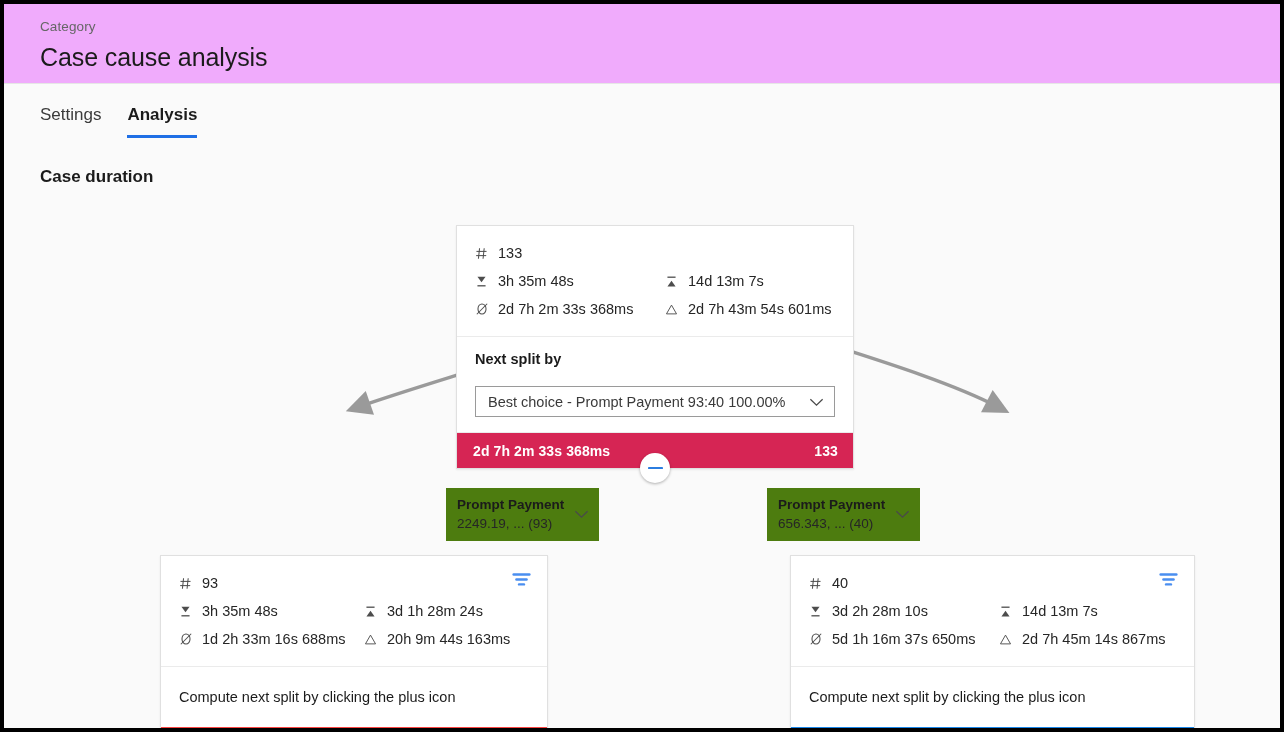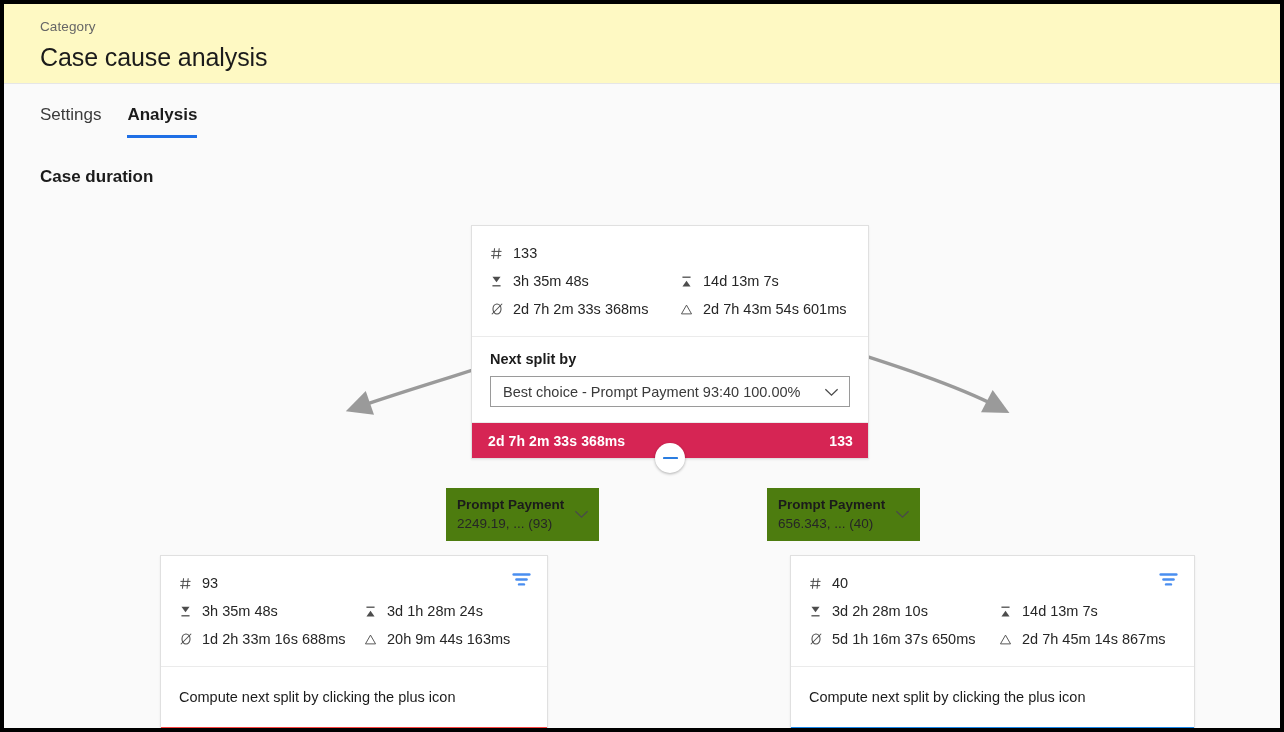--- a/index.html
+++ b/index.html
@@ -17,21 +17,21 @@
     width: 1284px;
     height: 732px;
     border: 4px solid #000000;
     background: #ffffff;
     overflow: hidden;
   }
 
   
   .page-header {
     height: 80px;
-    background: #fef9c3;
+    background: #f0abfc;
     border-bottom: 1px solid #e6e6e6;
     padding: 14px 0 0 36px;
   }
   .category-label {
     font-size: 13.5px;
     color: #666666;
     line-height: 18px;
     letter-spacing: 0.1px;
   }
   .page-title {
@@ -132,21 +132,21 @@
   }
 
   .split-panel {
     padding: 14px 18px 15px 18px;
     border-bottom: 1px solid #ebebeb;
   }
   .split-panel-label {
     font-size: 14.5px;
     font-weight: bold;
     color: #1b1b1b;
-    margin-bottom: 9px;
+    margin-bottom: 19px;
   }
   .combo {
     position: relative;
     height: 31px;
     border: 1px solid #9a9a9a;
     background: #ffffff;
     display: flex;
     align-items: center;
     padding: 0 16px 0 12px;
     font-size: 14.5px;
@@ -252,21 +252,21 @@
             <path d="M0.5,0.8 L8,4.5 L0.5,8.2 Z" fill="#9a9a9a"></path>
           </marker>
         </defs>
 
         <path d="M 660,228 C 600,236 570,250 540,262 C 500,278 420,300 354,323" fill="none" stroke="#9a9a9a" stroke-width="3.4" stroke-linecap="round" marker-end="url(#ah)"></path>
 
         <path d="M 690,228 C 750,236 790,250 830,262 C 880,278 950,300 994,323" fill="none" stroke="#9a9a9a" stroke-width="3.4" stroke-linecap="round" marker-end="url(#ah)"></path>
       </svg>
     </div>
 
-    <div class="node" style="left:467px; top:141px; width:398px;">
+    <div class="node" style="left:452px; top:141px; width:398px;">
 
       <div class="stats">
         <div class="stat-row">
           <div class="stat-cell" style="width:190px;">
             <span class="ic">
               <svg width="13" height="13" viewBox="0 0 16 16">
                 <g stroke="#4d4d4d" stroke-width="1.25">
                   <line x1="5.6" y1="1.5" x2="4.2" y2="14.5"></line>
                   <line x1="11.3" y1="1.5" x2="9.9" y2="14.5"></line>
                   <line x1="1.8" y1="5.4" x2="14.2" y2="5.4"></line>

